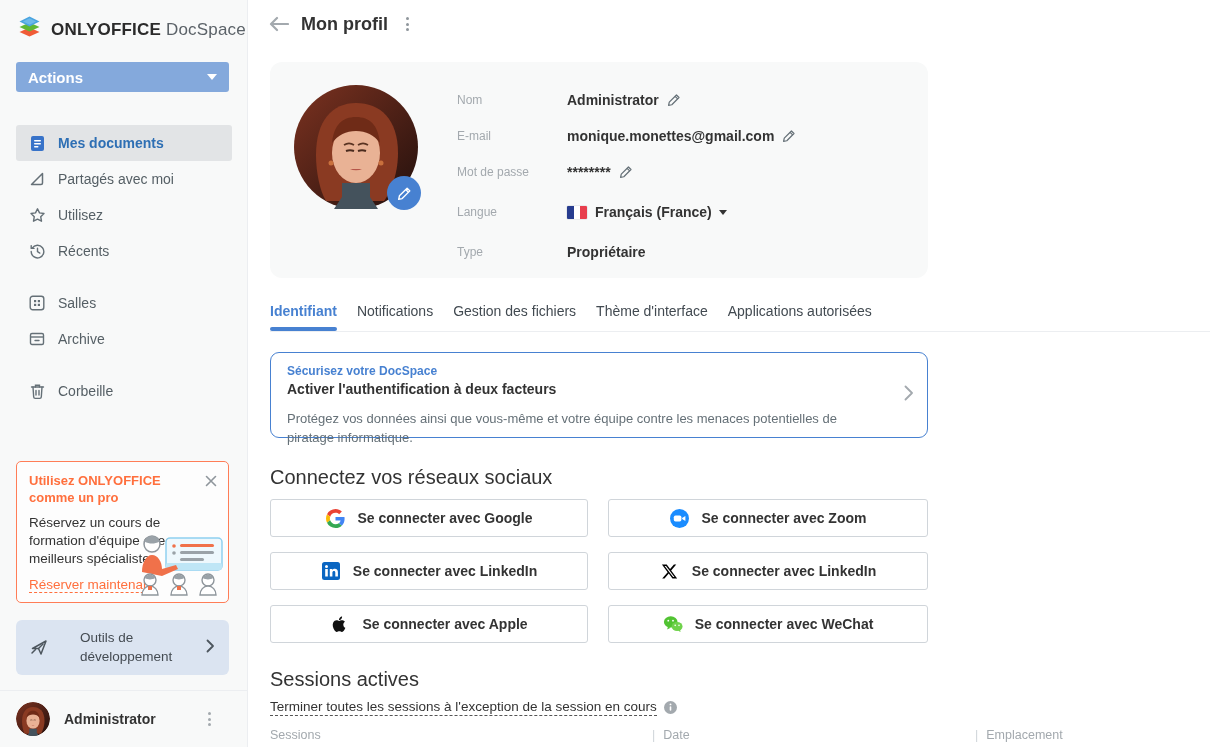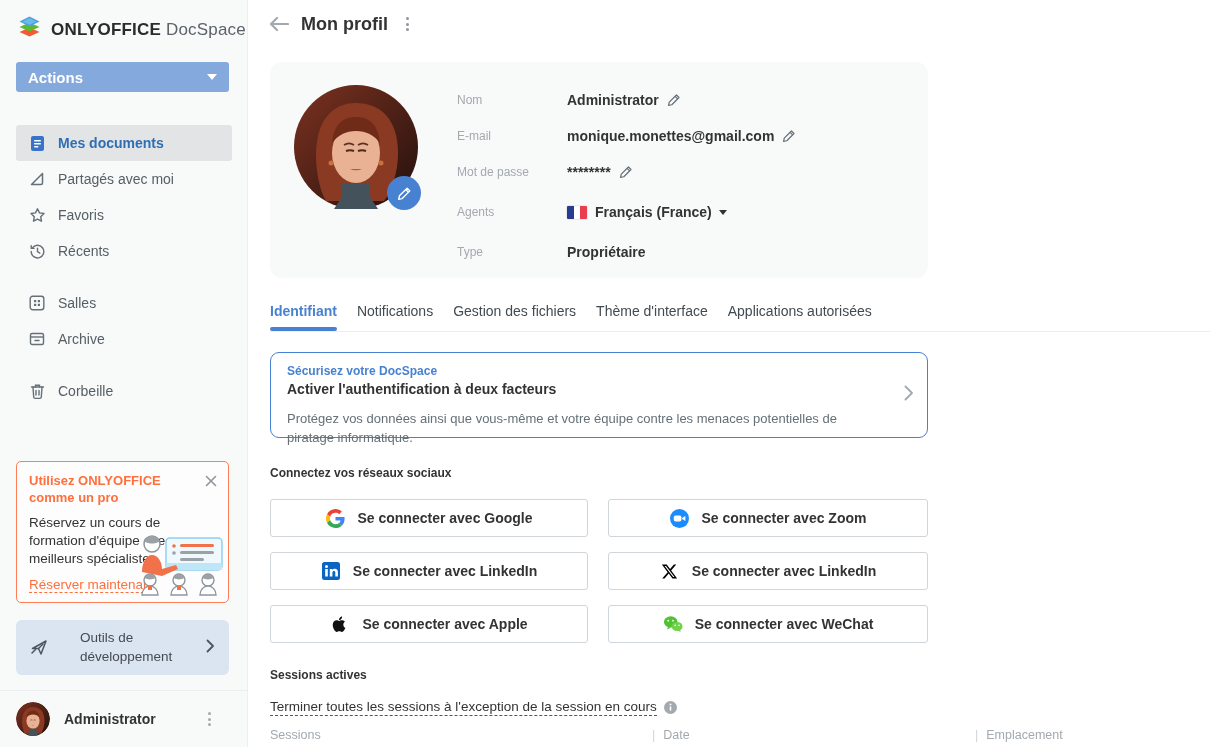--- a/index.html
+++ b/index.html
@@ -73,21 +73,21 @@
   .tab.active { color:#4781d1; font-weight:600; }
   .tab.active::after { content:""; position:absolute; left:0; right:0; bottom:-2px; height:4px; border-radius:2px; background:#4781d1; }
   .tabs-divider { position:absolute; left:22px; top:331px; width:940px; height:1px; background:#eceef1; }
 
   .tfa-banner { position:absolute; left:22px; top:352px; width:658px; height:86px; border:1px solid #4781d1; border-radius:9px; background:#fff; padding:11px 48px 11px 16px; cursor:pointer; }
   .tfa-caption { font-size:12px; font-weight:700; color:#4781d1; margin-bottom:3px; }
   .tfa-title { font-size:14px; font-weight:700; color:#333; margin-bottom:13px; }
   .tfa-desc { font-size:13px; color:#657077; line-height:1.45; }
   .tfa-chevron { position:absolute; right:14px; top:50%; transform:translateY(-50%); }
 
-  .section-heading { position:absolute; left:22px; font-size:12px; font-weight:700; color:#333; }
+  .section-heading { position:absolute; left:22px; font-size:20px; font-weight:400; color:#333; }
 
   .social-grid { position:absolute; left:22px; top:499px; display:grid; grid-template-columns:318px 320px; column-gap:20px; row-gap:15px; }
   .social-btn { height:38px; background:#fff; border:1px solid #d0d5da; border-radius:3px; display:flex; align-items:center; justify-content:center; cursor:pointer; }
   .social-btn .ico { width:20px; height:20px; display:flex; align-items:center; justify-content:center; margin-right:12px; }
   .social-btn .lbl { font-size:14px; font-weight:600; color:#333; }
 
   .terminate-row { position:absolute; left:22px; top:699px; display:flex; align-items:center; }
   .terminate-link { font-size:13.5px; color:#333; border-bottom:1px dashed #555; cursor:pointer; padding-bottom:1px; }
   .info-icon { margin-left:7px; cursor:pointer; display:flex; }
 
@@ -142,21 +142,21 @@
           </svg>
         </span>
         <span>Partagés avec moi</span>
       </div>
       <div class="nav-item">
         <span class="ico">
           <svg width="17" height="17" viewBox="0 0 17 17" fill="none" stroke="#657077" stroke-width="1.4" stroke-linejoin="round">
             <path d="M8.5 1.8l2 4.1 4.5.6-3.3 3.2.8 4.5-4-2.1-4 2.1.8-4.5L2 6.5l4.5-.6z"></path>
           </svg>
         </span>
-        <span>Favoris</span>
+        <span>Utilisez</span>
       </div>
       <div class="nav-item">
         <span class="ico">
           <svg width="17" height="17" viewBox="0 0 17 17" fill="none" stroke="#657077" stroke-width="1.4" stroke-linecap="round">
             <path d="M3.2 5.2A6.3 6.3 0 1 1 2.2 8.5"></path>
             <path d="M2.2 2.6v2.8H5" stroke-linejoin="round"></path>
             <path d="M8.5 5.3v3.4l2.3 1.4"></path>
           </svg>
         </span>
         <span>Récents</span>
@@ -354,21 +354,21 @@
           <span class="field-label">Mot de passe</span>
           <span class="field-value">********</span>
           <span class="edit-pencil">
             <svg width="14" height="14" viewBox="0 0 16 16" fill="none" stroke="#657077" stroke-width="1.4" stroke-linejoin="round">
                 <path d="M10.8 2.3l2.9 2.9-8.2 8.2-3.7.8.8-3.7z"></path>
                 <path d="M9.3 3.8l2.9 2.9"></path>
               </svg>
           </span>
         </div>
         <div class="field-row tall">
-          <span class="field-label">Agents</span>
+          <span class="field-label">Langue</span>
           <span class="field-value lang-value">
             <span class="flag">
               <svg width="20" height="13" viewBox="0 0 20 13">
                   <rect width="7" height="13" fill="#273c8f"></rect>
                   <rect x="7" width="6" height="13" fill="#fff"></rect>
                   <rect x="13" width="7" height="13" fill="#e83e4d"></rect>
                 </svg>
             </span>
             <span>Français (France)</span>
             <span class="lang-caret"></span>

